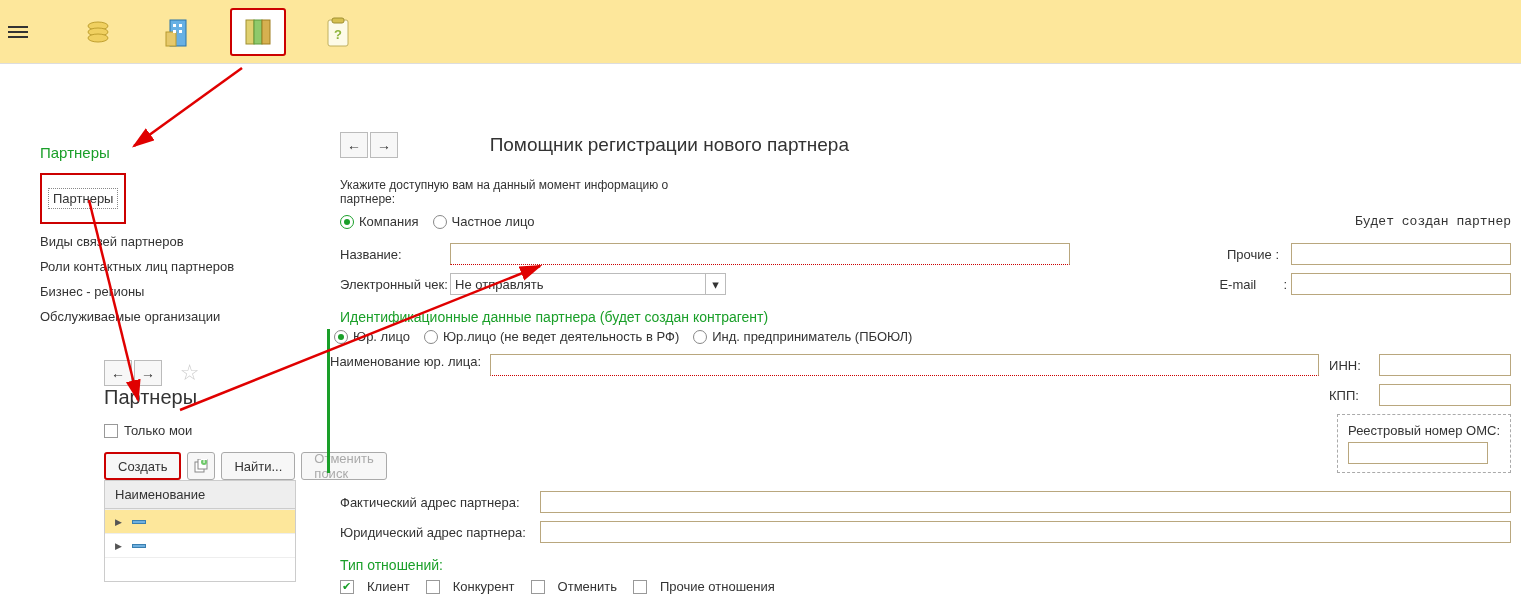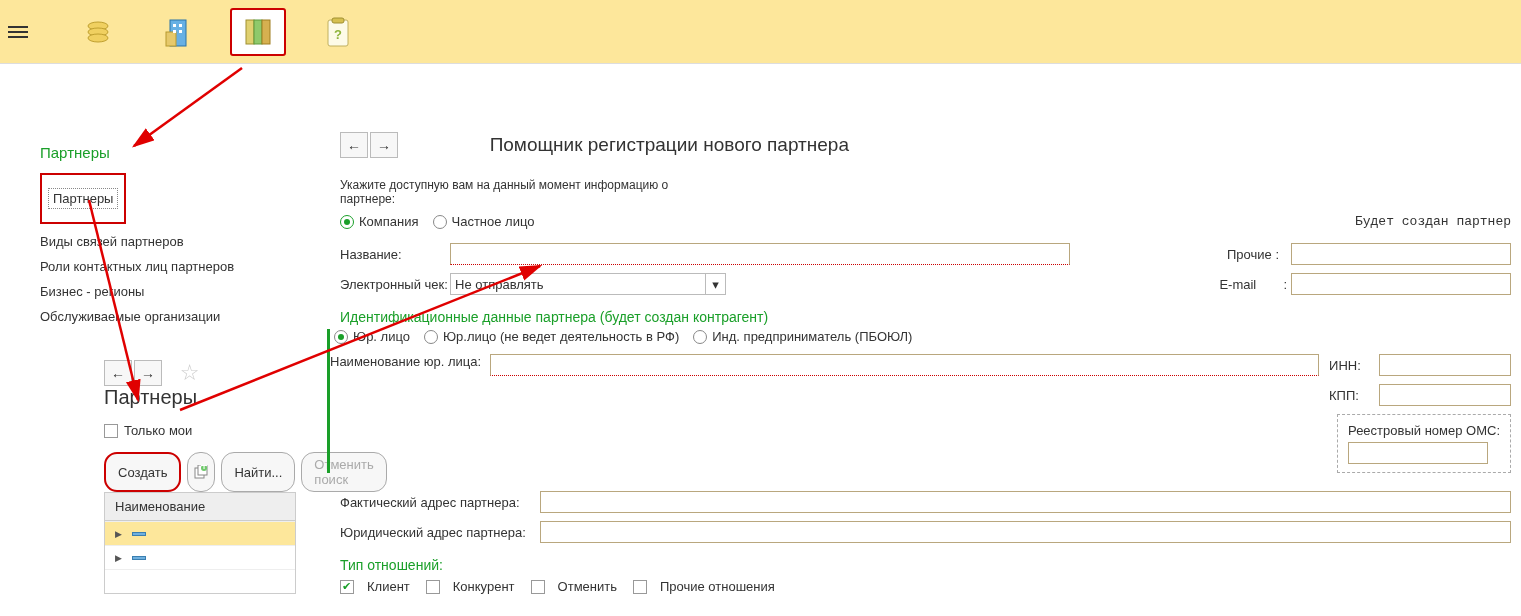--- a/index.html
+++ b/index.html
@@ -25,21 +25,21 @@
   
   .sub-panel { margin-top: 36px; padding-left: 64px; }
   .nav-arrows { display:inline-flex; gap:2px; vertical-align:middle; margin-right:8px;}
   .nav-arrow-btn { width:28px; height:26px; border:1px solid #bbb; background:#f7f7f7; display:flex; align-items:center; justify-content:center; cursor:pointer; font-size:14px;}
   .star { font-size:22px; color:#ccc; margin: 0 6px; vertical-align:middle;}
   .sub-title { font-size:20px; font-weight:normal; vertical-align:middle;}
   .checkbox-row { margin: 14px 0; display:flex; align-items:center;}
   .checkbox { width:14px; height:14px; border:1px solid #999; margin-right:6px; display:inline-block;}
   .checkbox.checked::after{ content:"✔"; color:#1a9f29; font-size:11px; position:relative; top:-3px; left:1px;}
   .btn-row { display:flex; gap:6px; margin-bottom: 0;}
-  .btn { border:1px solid #aaa; background:#f7f7f7; padding:4px 12px; cursor:pointer; height:40px; display:flex; align-items:center; border-radius:13px;}
+  .btn { border:1px solid #aaa; background:#f7f7f7; padding:4px 12px; cursor:pointer; height:28px; display:flex; align-items:center; border-radius:3px;}
   .btn.icon-only{ padding:4px 6px;}
   .btn.disabled { color:#aaa; cursor:default;}
   .btn.highlight-red { border:2px solid #cc0000;}
 
   .grid-header { background:#eee; border:1px solid #ccc; padding:6px 10px; margin-top:0;}
   .grid { border:1px solid #ccc; border-top:none;}
   .grid-row { height:24px; border-top:1px solid #eee; display:flex; align-items:center; padding-left:10px; font-size:11px;}
   .grid-row.sel { background:#fde79b;}
   .row-arrow{ color:#555; margin-right:10px; font-size:9px;}
   .row-dash{ width:14px; height:4px; background:#6fb0df; border:1px solid #3a7fb0;}

